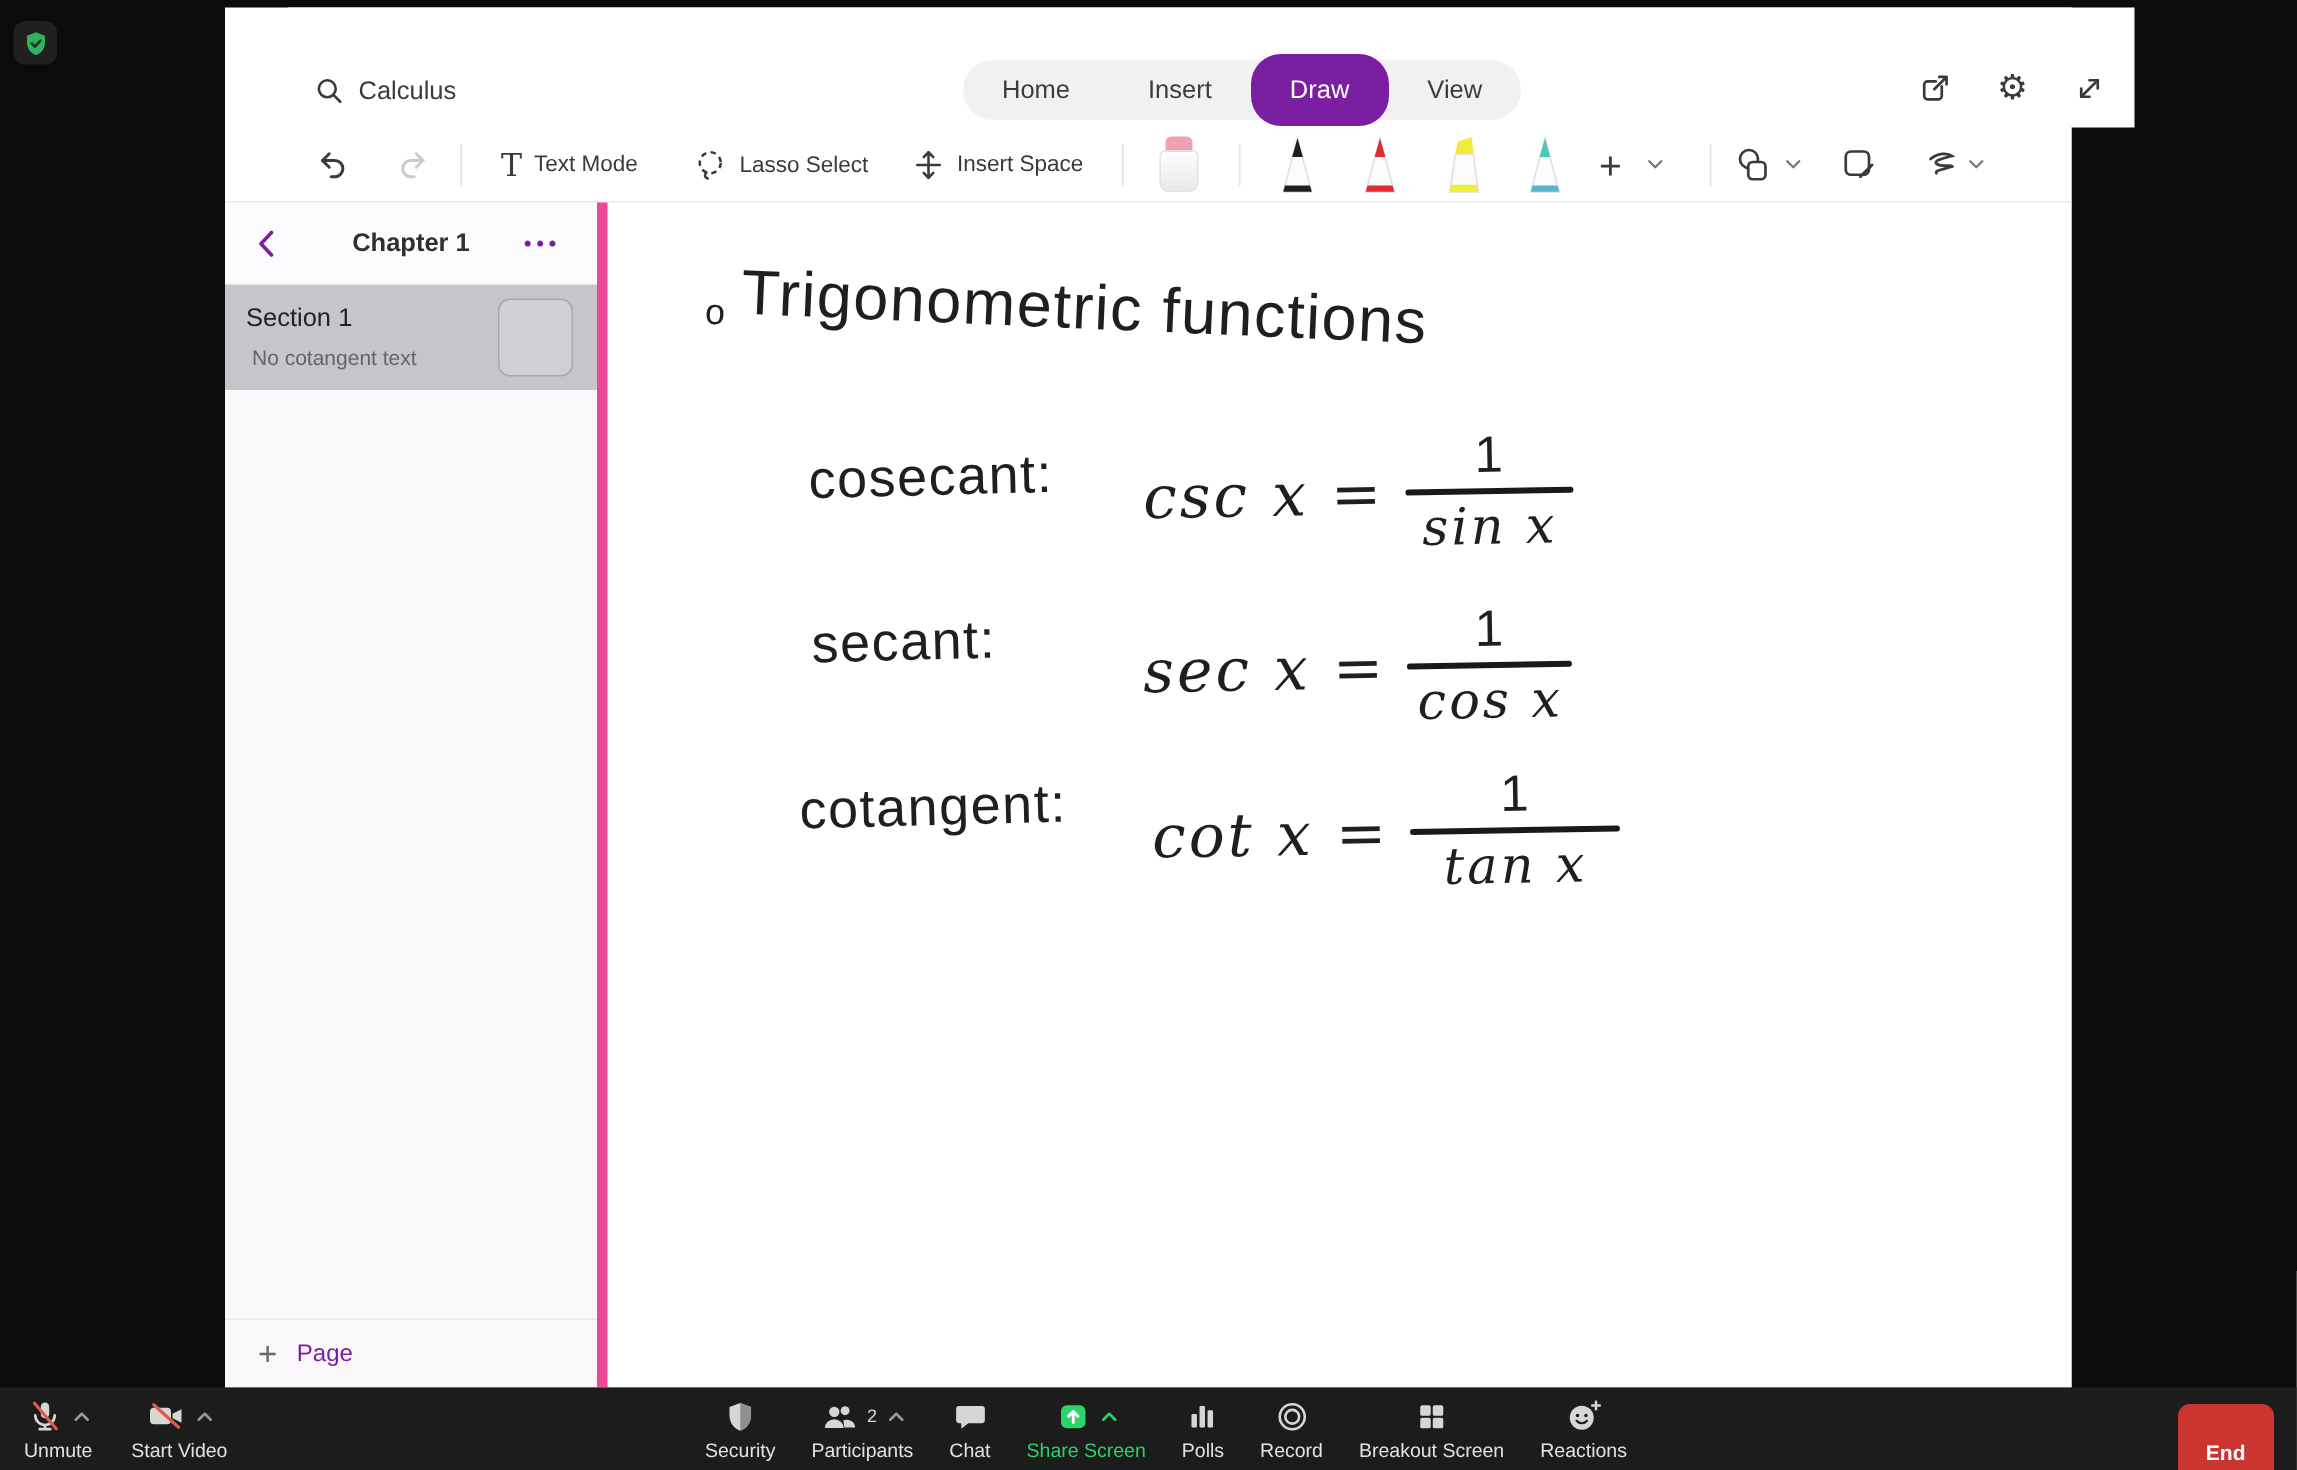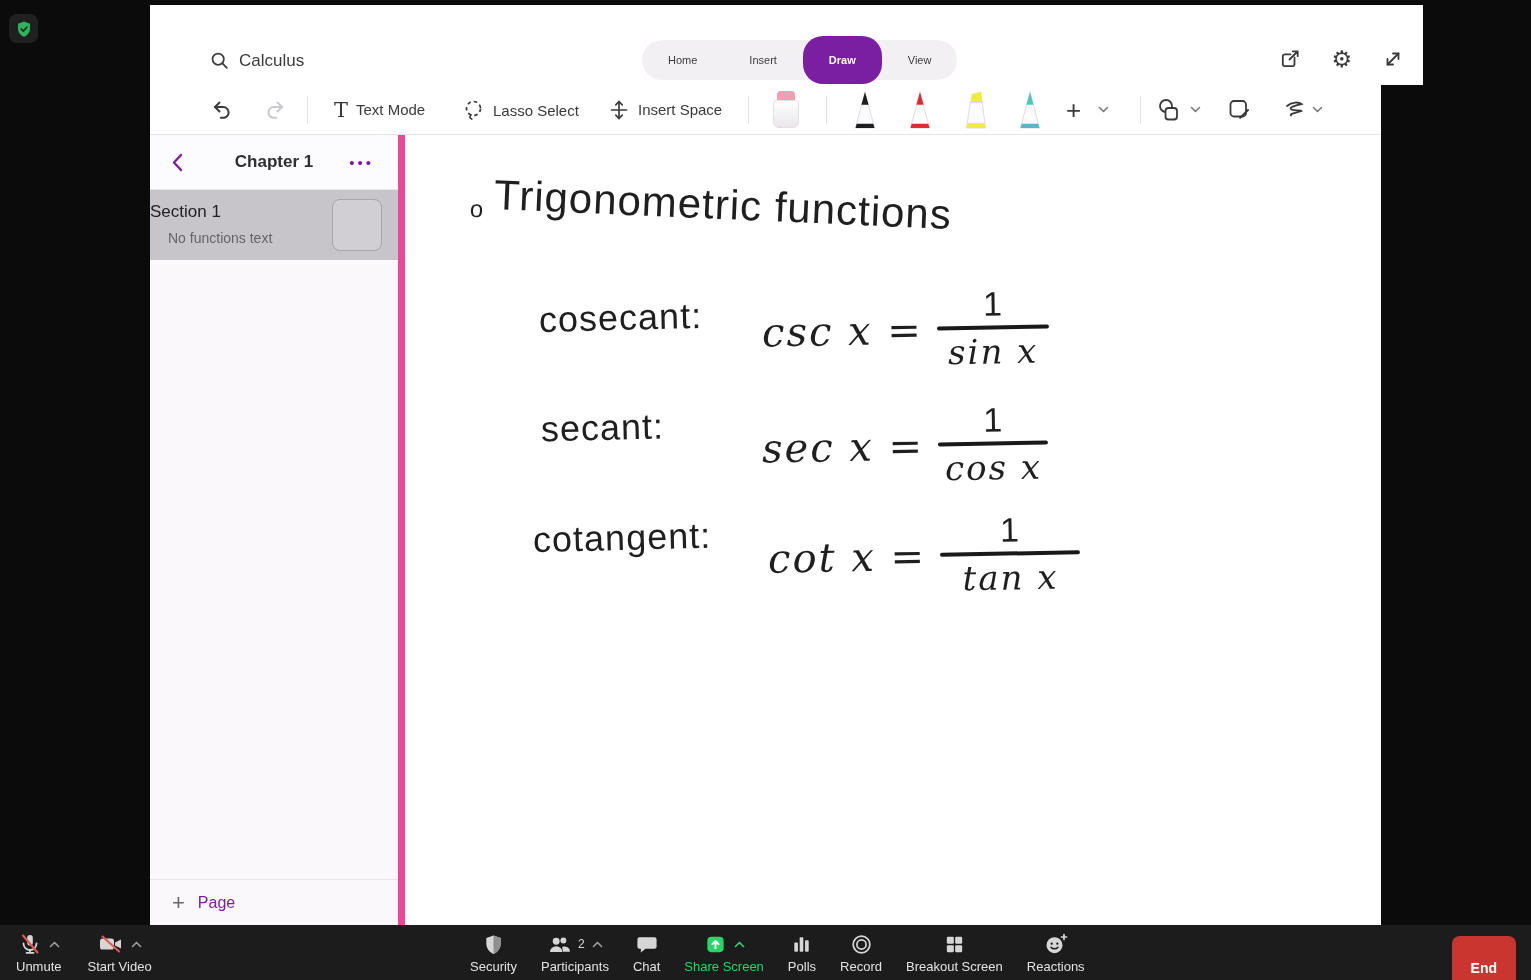--- a/index.html
+++ b/index.html
@@ -23,23 +23,23 @@
 
   
   .share { position:absolute; left:150px; top:5px; width:1231px; height:920px; background:#fff; }
 
   
   .topbar { position:absolute; left:0; top:0; width:100%; height:80px; background:#fff;margin-left:42px; }
   .searchbox { position:absolute; left:18px; top:46px; display:flex; align-items:center; gap:9px; }
   .searchbox span { font-size:17px; color:#3b3b3d; }
   .tabs { position:absolute; left:450px; top:35px; height:40px; background:#f2f0f3;
           border-radius:20px; display:flex; align-items:center; }
-  .tab { height:48px; padding:4px 26px; display:flex; align-items:center; font-size:11px;
+  .tab { height:48px; padding:4px 26px; display:flex; align-items:center; font-size:17px;
          color:#3c3c3e; border-radius:20px; cursor:pointer; }
-  .tab.active { background:#7b1fa2; color:#fff;font-weight:bold; }
+  .tab.active { background:#7b1fa2; color:#fff; }
   .top-icons { position:absolute; right:18px; top:42px; display:flex; gap:29px; align-items:center; }
   .gear-glyph { font-size:23px; color:#3a3a3c; line-height:1; font-family:"DejaVu Sans", sans-serif; }
 
   
   .tb { position:absolute; left:0; top:80px; width:100%; height:50px; border-bottom:1px solid #e7e5e9; background:#fff; }
   .tb > * { position:absolute; top:50%; transform:translateY(-50%); }
   .tbtn { display:flex; align-items:center; gap:8px; cursor:pointer; }
   .tbtn span { font-size:15px; color:#3a3a3c; white-space:nowrap; }
   .tdiv { width:1px; height:28px; background:#e3e1e5; }
   .t-glyph { font-family:"DejaVu Serif", serif; font-size:21px; color:#3a3a3c; }
@@ -51,21 +51,21 @@
                   background:linear-gradient(180deg,#ffffff,#e9e7ea); border:1px solid #e2e0e3; border-radius:4px 4px 6px 6px; }
 
   
   .sidebar { position:absolute; left:0; top:130px; width:255px; height:790px; background:#faf8fa; border-right:7px solid #ec4899; }
   .sb-head { position:absolute; left:0; top:0; width:100%; height:55px; background:#fcfbfd;
              border-bottom:1px solid #e7e5e9; display:flex; align-items:center; }
   .sb-title { position:absolute; left:0; width:100%; text-align:center; font-size:17px; font-weight:600; color:#2f2f31; }
   .sb-back { position:absolute; left:22px; cursor:pointer; display:flex; }
   .sb-dots { position:absolute; right:24px; color:#7b1fa2; font-size:15px; letter-spacing:3px; cursor:pointer; }
   .section { position:absolute; left:0; top:55px; width:100%; height:70px; background:#c8c5ca; cursor:pointer; }
-  .section .t1 { position:absolute; left:0; top:12px; font-size:17px; color:#222226; }
+  .section .t1 { position:absolute; left:14px; top:12px; font-size:17px; color:#222226; }
   .section .t2 { position:absolute; left:18px; top:40px; font-size:14px; color:#66646a; }
   .thumb { position:absolute; right:16px; top:9px; width:50px; height:52px; background:#d2cfd4;
            border:1.5px solid #a9a6ac; border-radius:8px; }
   .page-row { position:absolute; left:0; bottom:0; width:100%; height:46px; border-top:1px solid #e7e5e9;
               display:flex; align-items:center; gap:13px; padding-left:22px; cursor:pointer; }
   .page-row .pg-plus { font-size:22px; color:#6a686c; line-height:1; }
   .page-row .pg-label { font-size:16px; color:#7b1fa2; }
 
   
   .canvas { position:absolute; left:256px; top:130px; width:975px; height:790px; background:#fff; overflow:hidden; }
@@ -223,21 +223,21 @@
         <svg width="11" height="19" viewBox="0 0 11 19">
           <polyline points="9,2 2,9.5 9,17" stroke="#7b1fa2" stroke-width="2.4" fill="none" stroke-linecap="round" stroke-linejoin="round"></polyline>
         </svg>
       </div>
       <div class="sb-title">Chapter 1</div>
       <div class="sb-dots">•••</div>
     </div>
 
     <div class="section">
       <div class="t1">Section 1</div>
-      <div class="t2">No functions text</div>
+      <div class="t2">No cotangent text</div>
       <div class="thumb"></div>
     </div>
 
     <div class="page-row">
       <div class="pg-plus">+</div>
       <div class="pg-label">Page</div>
     </div>
   </div>
 
   <div class="canvas">

